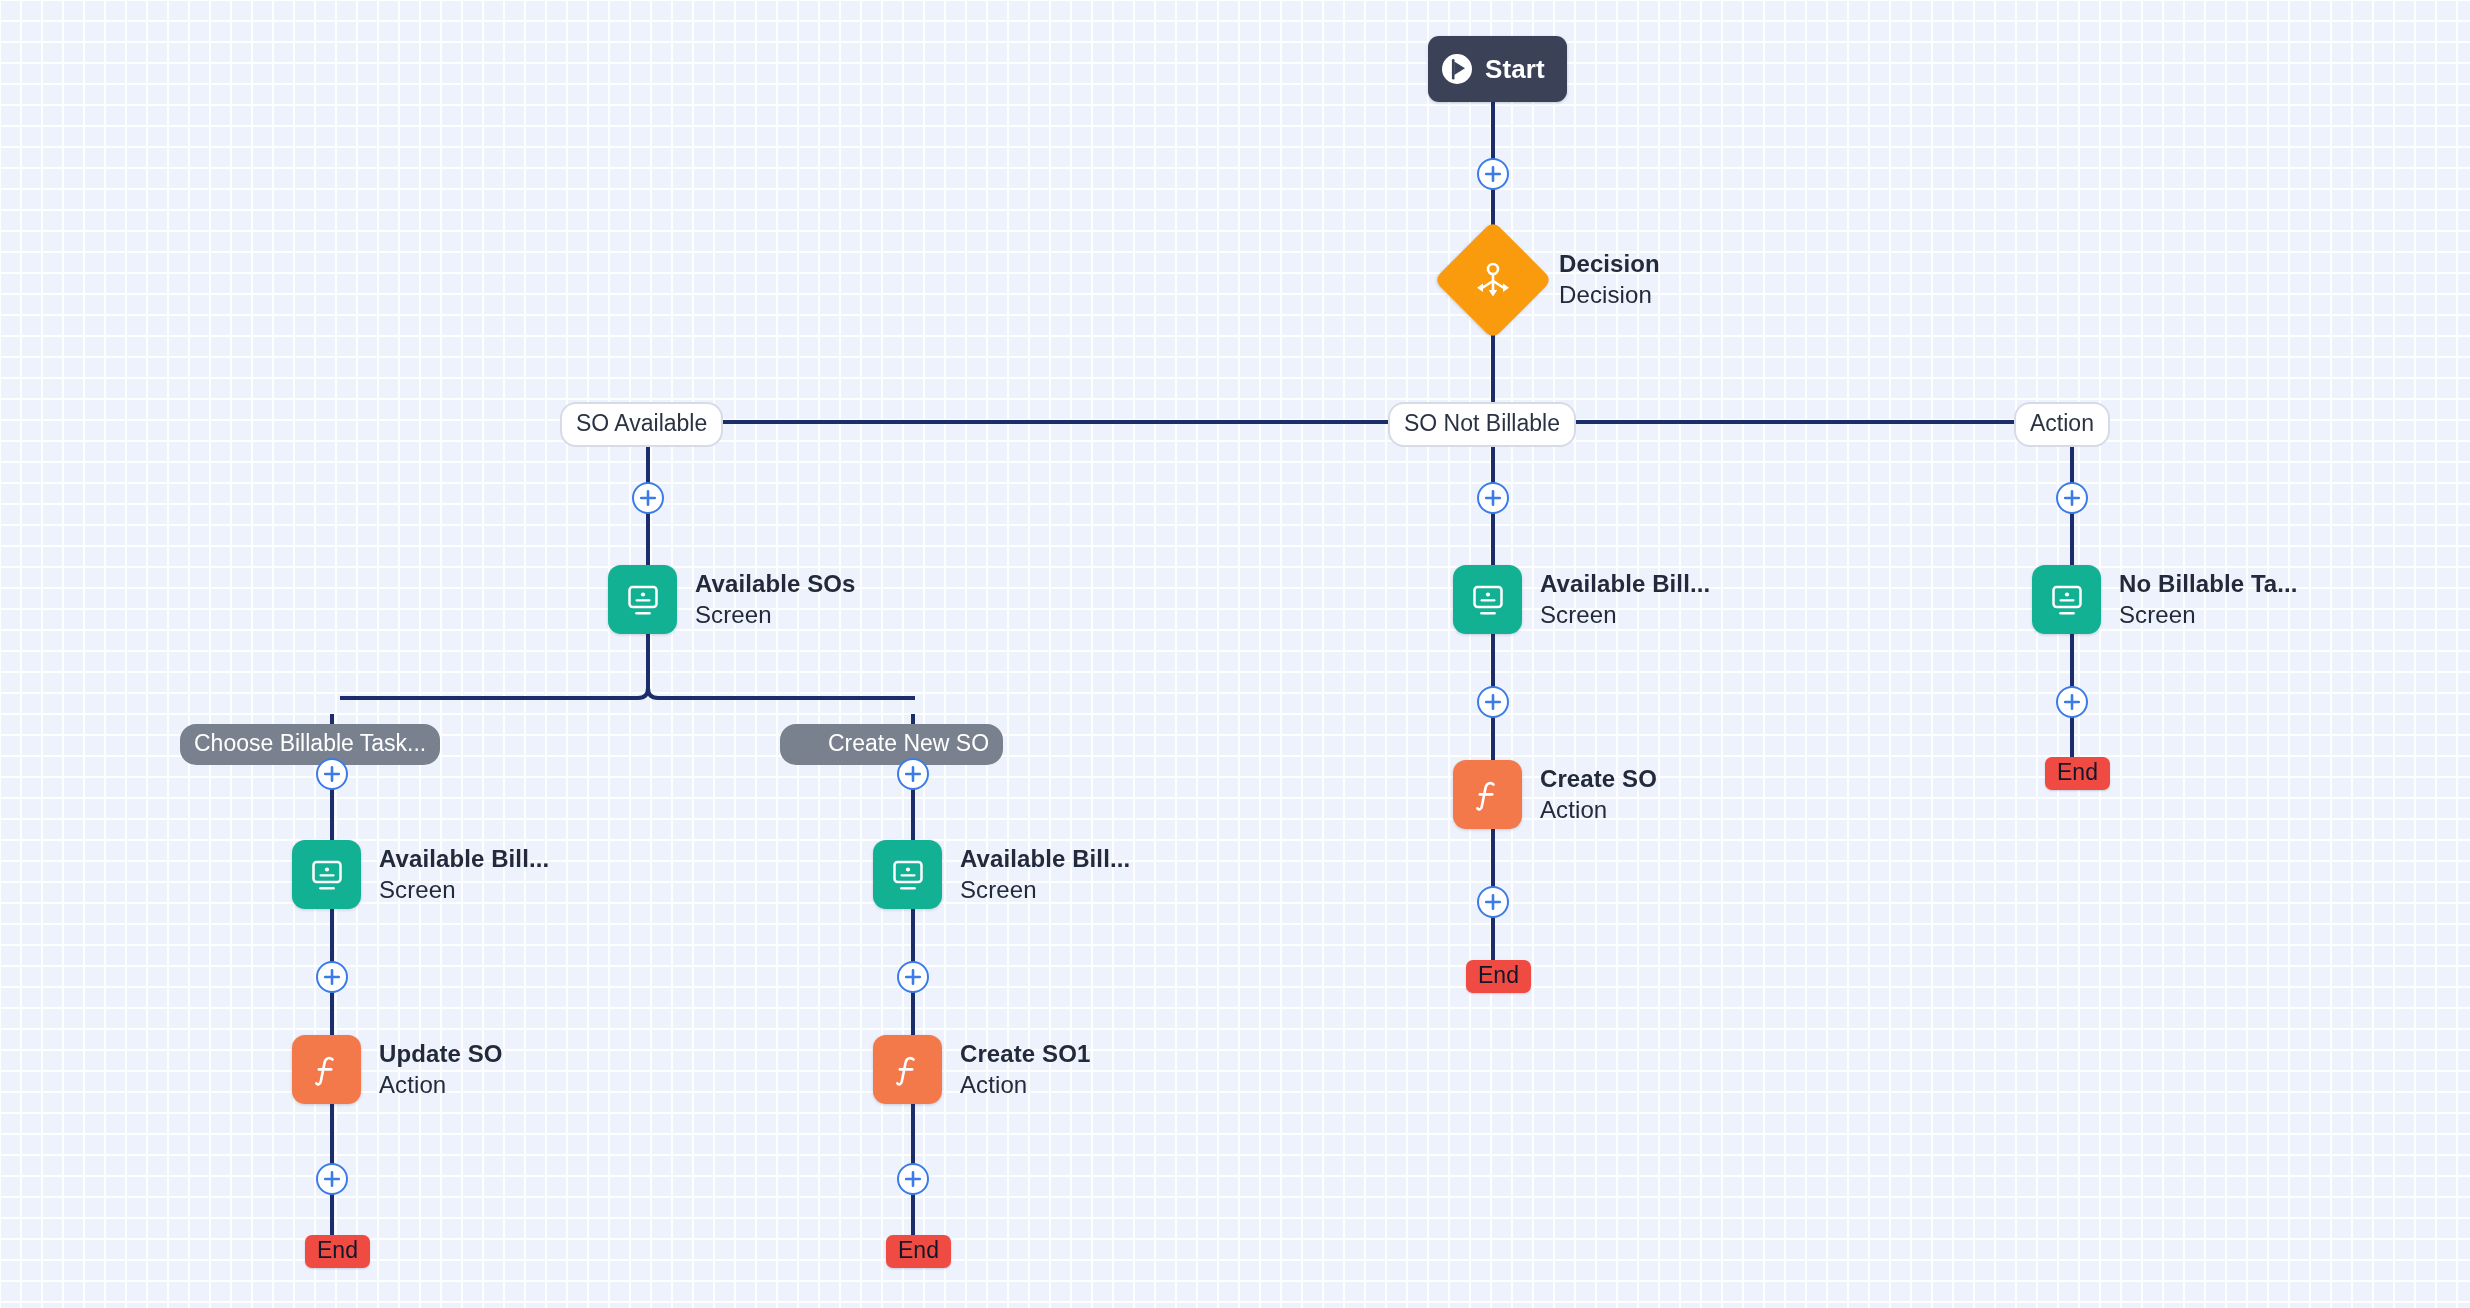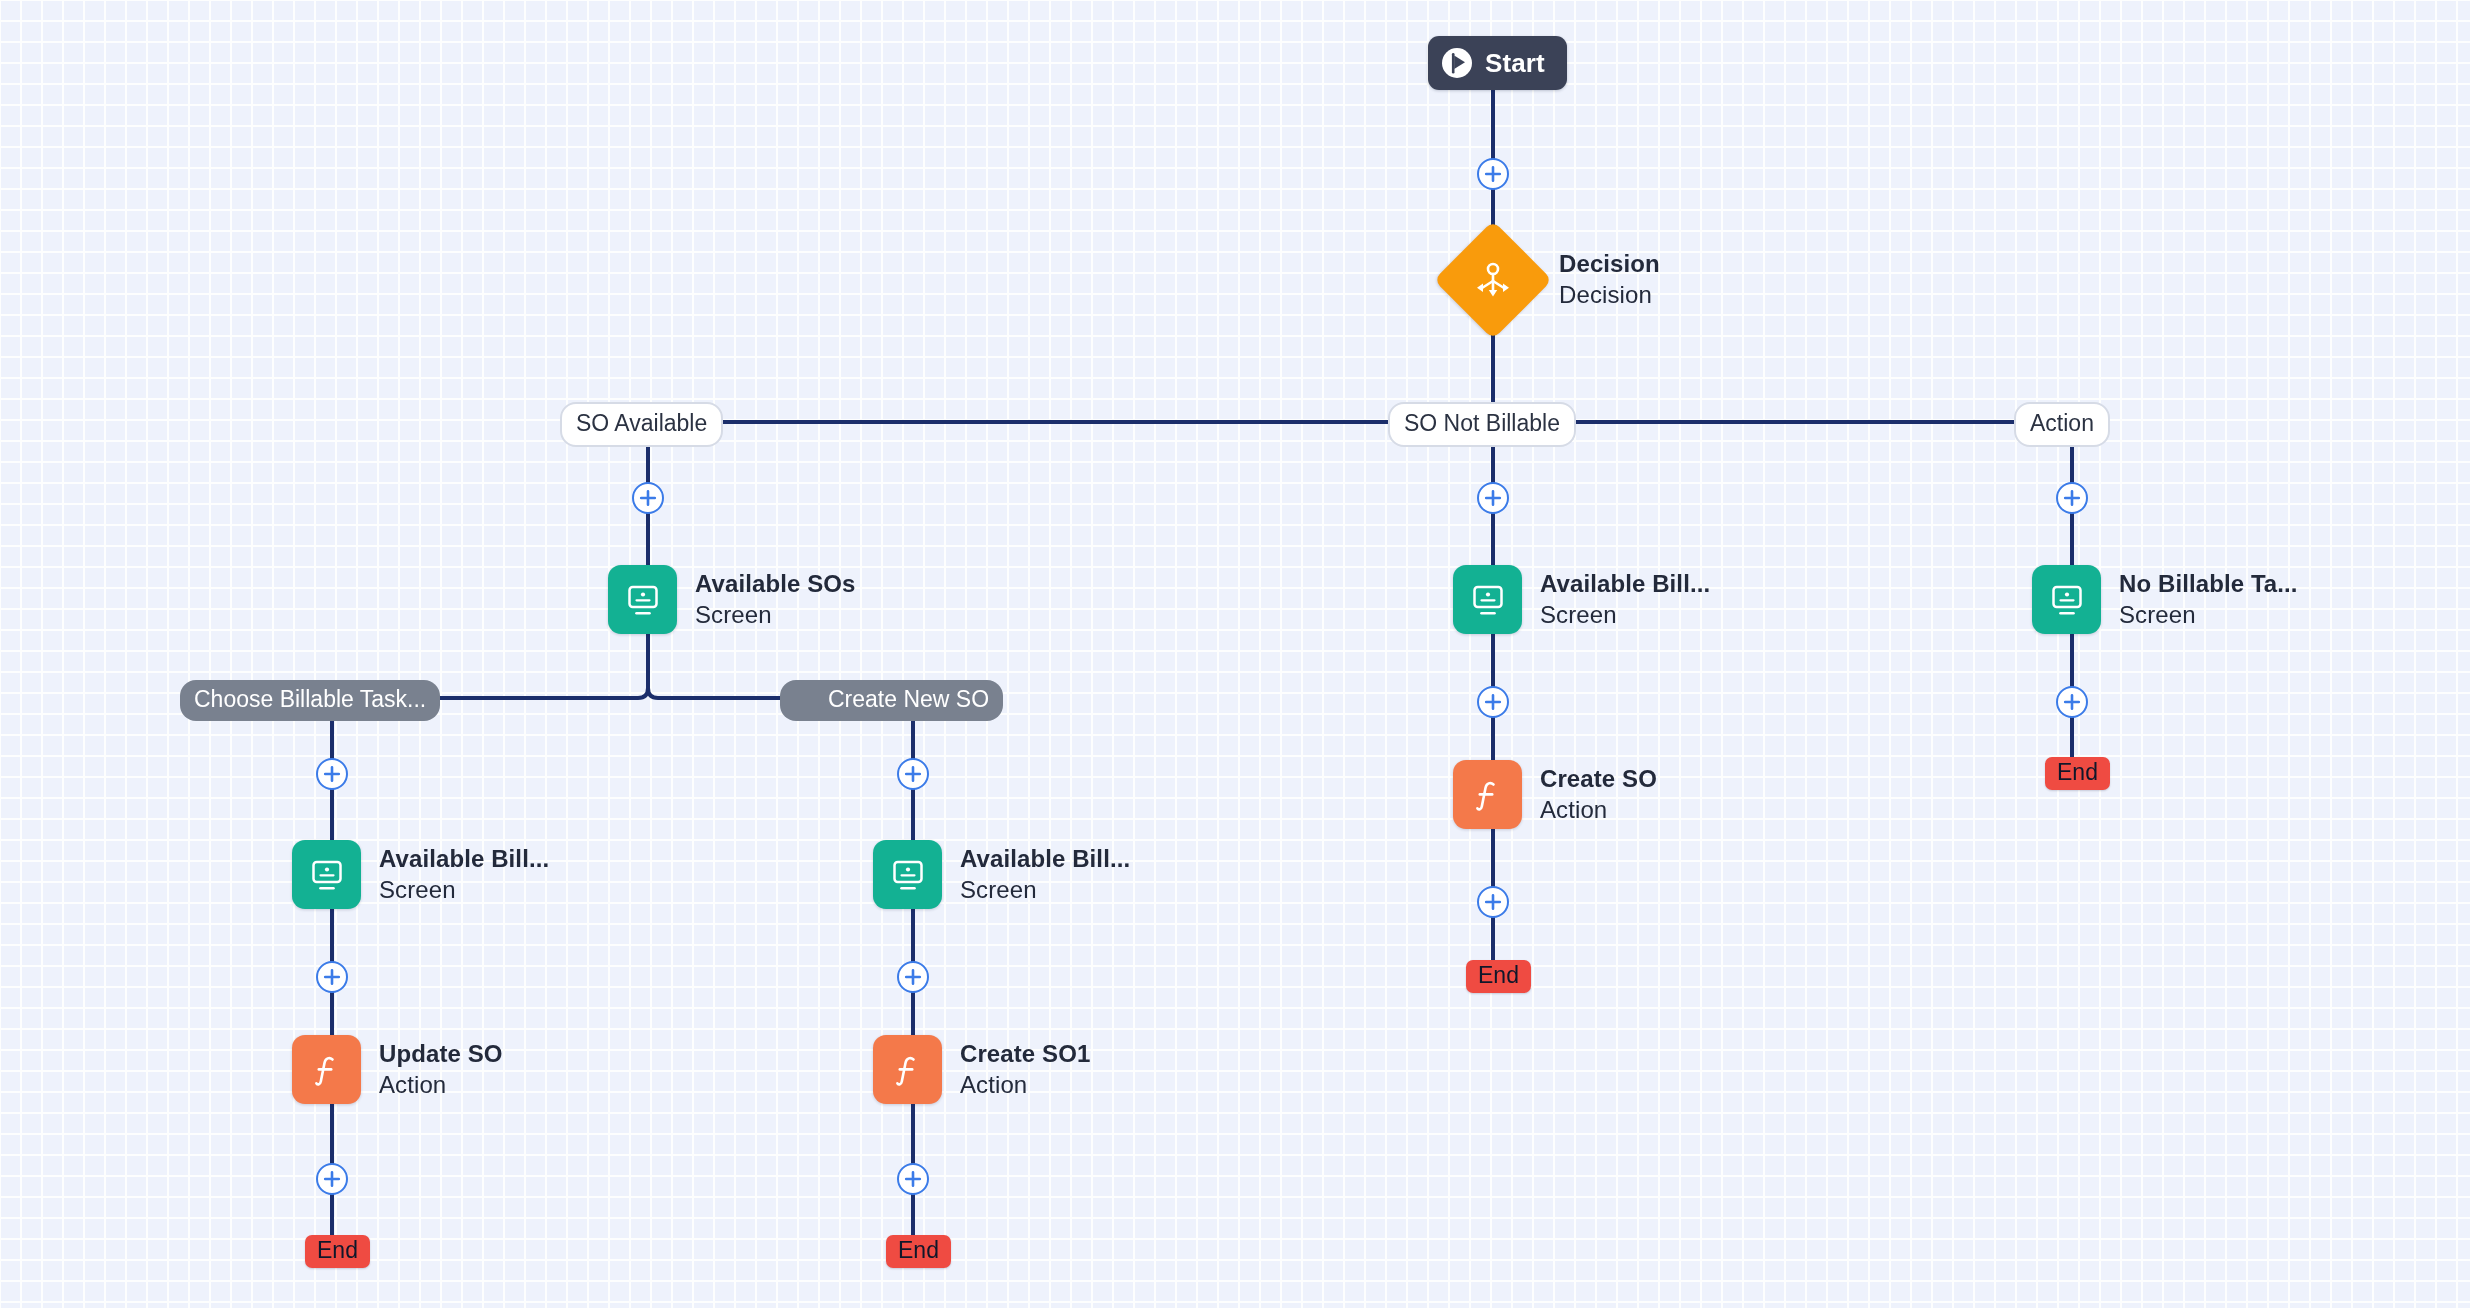--- a/index.html
+++ b/index.html
@@ -42,21 +42,21 @@
   .node {
     position: absolute;
     display: flex;
     align-items: center;
   }
 
   
   .start-node {
     background: #3b4257;
     border-radius: 11px;
-    height: 54px;
+    height: 66px;
     padding: 0 22px 0 12px;
     display: flex;
     align-items: center;
     gap: 11px;
     box-shadow: 0 1px 3px rgba(20,30,60,.22);
   }
   .start-label {
     color: #ffffff;
     font-size: 26px;
     font-weight: 700;
@@ -135,20 +135,21 @@
   }
   .branch-label.outline {
     background: #ffffff;
     border: 2px solid #d6dbe6;
     color: #2b3242;
     align-items: center;
   }
   .branch-label.solid {
     background: #79818f;
     color: #ffffff;
+    margin-top: 44px;
   }
 
   
   .plus {
     position: absolute;
     width: 32px; height: 32px;
     border-radius: 50%;
     background: #ffffff;
     border: 2.5px solid #3b7be8;
     display: flex; align-items: center; justify-content: center;

